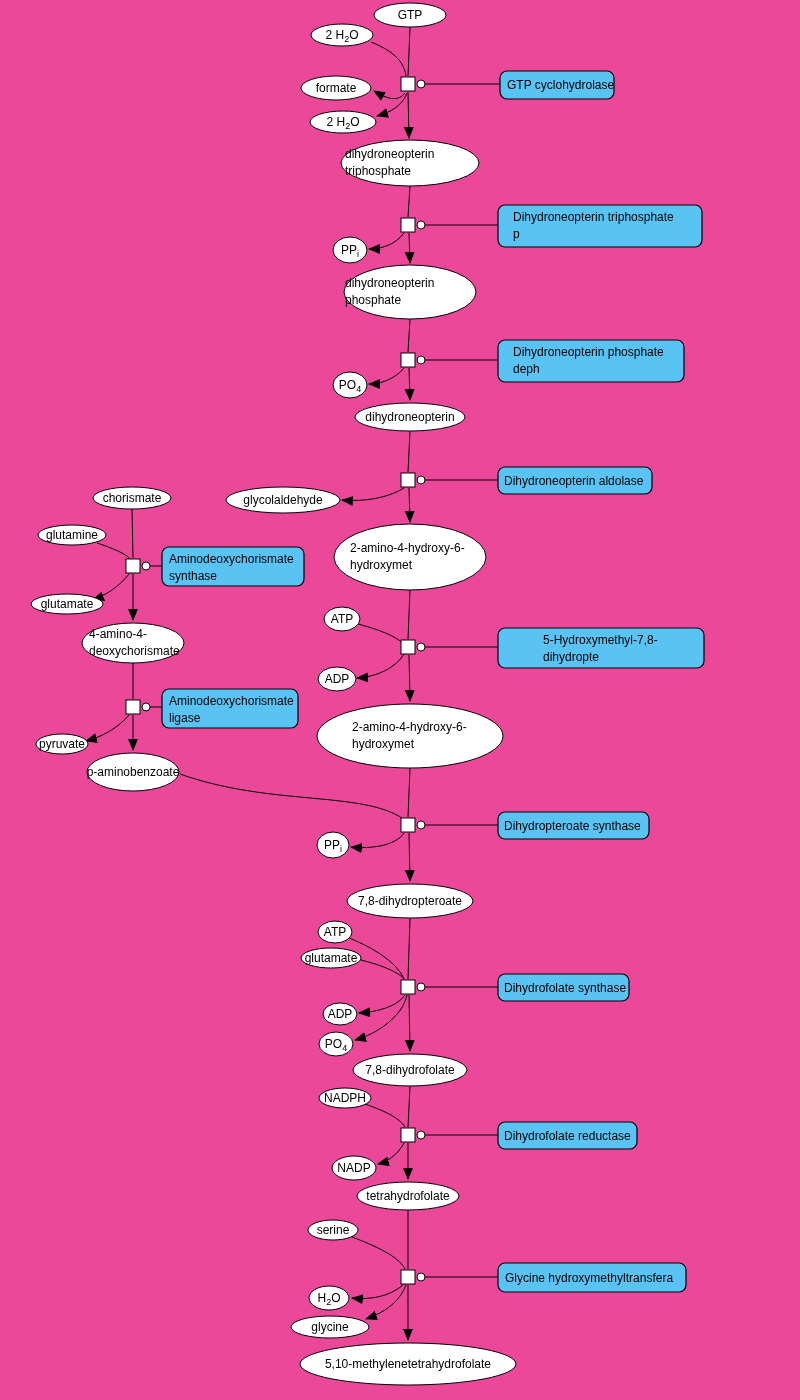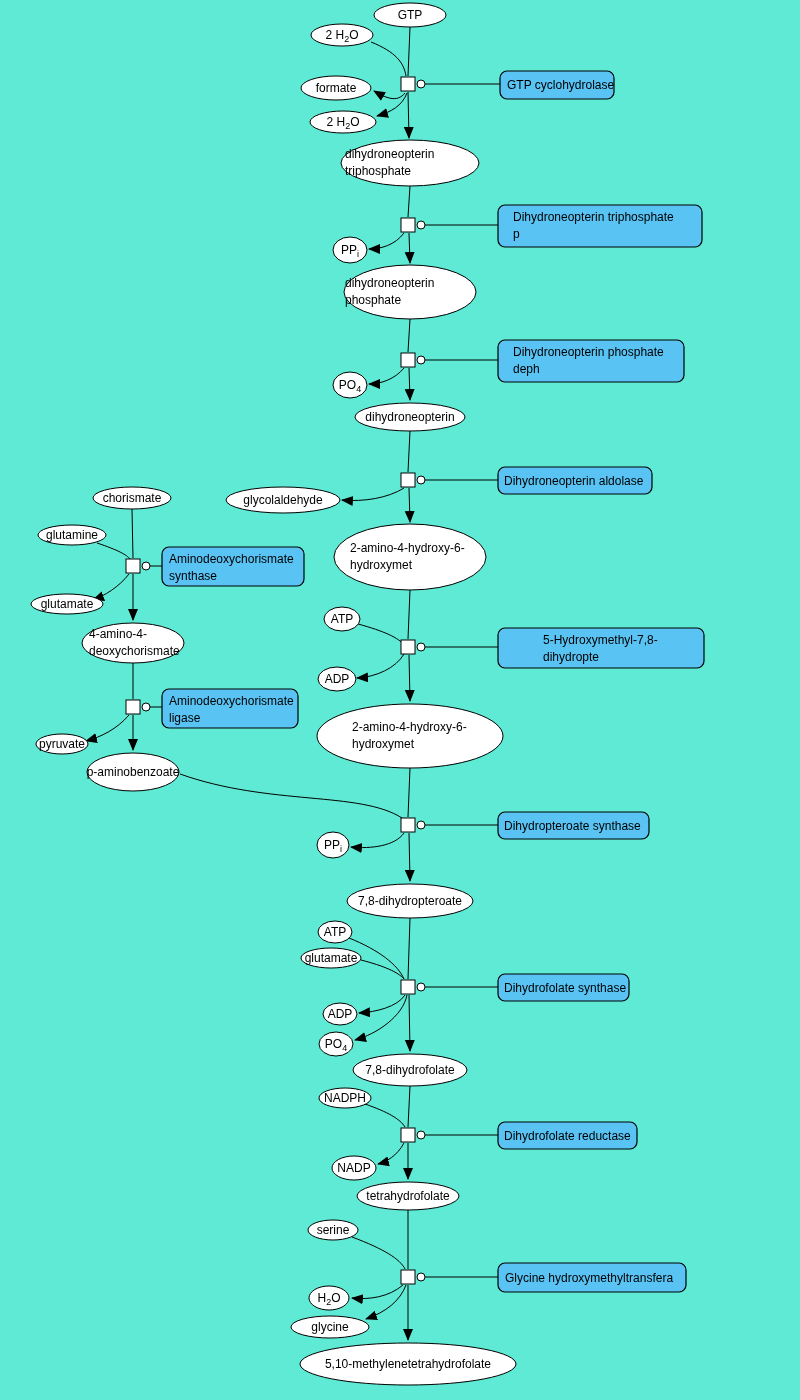--- a/index.html
+++ b/index.html
@@ -1,16 +1,16 @@
 <!DOCTYPE html>
 <html><head>
 <meta charset="utf-8">
 <style>
   html,body{margin:0;padding:0;background:#ffffff;}
-  .stage{position:relative;width:800px;height:1400px;background:#5eead4;overflow:hidden;}
+  .stage{position:relative;width:800px;height:1400px;background:#ec4899;overflow:hidden;}
   svg{display:block;}
   .edge{fill:none;stroke:#000;stroke-width:1;}
   .rnode{fill:#fff;stroke:#000;stroke-width:1;}
   .met{fill:#fff;stroke:#000;stroke-width:1;}
   .enz{stroke:#000;stroke-width:1.2;}
   text{font-family:"Liberation Sans","DejaVu Sans",sans-serif;font-size:12px;fill:#000;}
   tspan.sub{font-size:9px;}
 </style>
 </head>
 <body>

